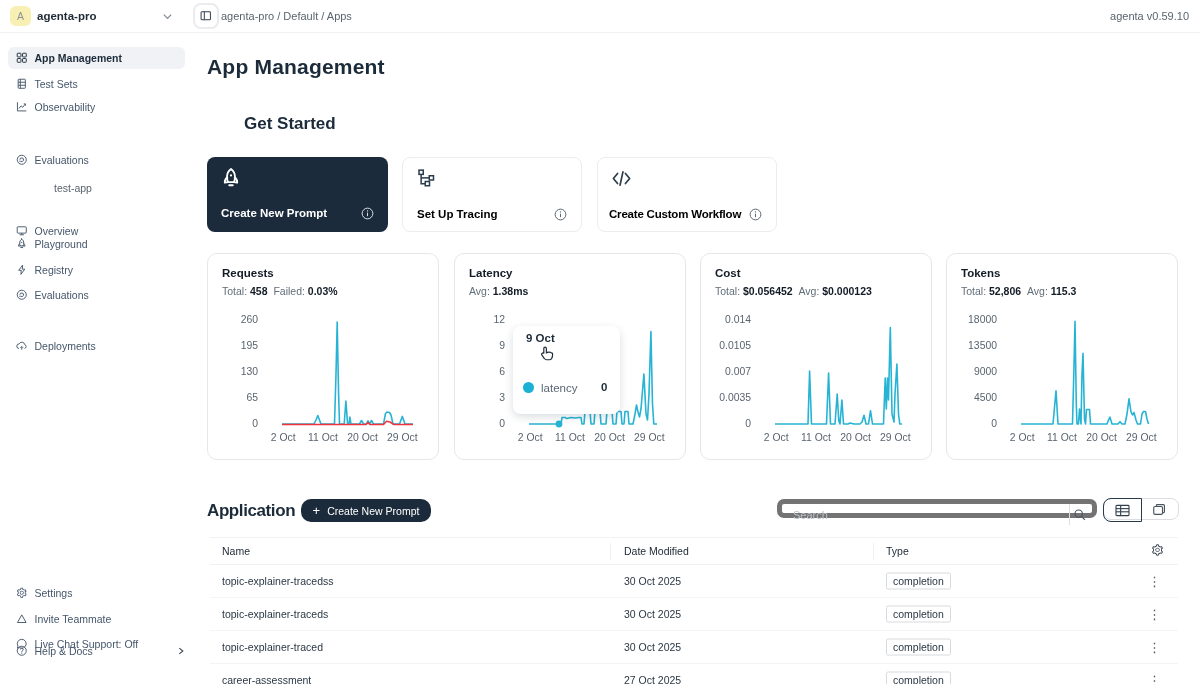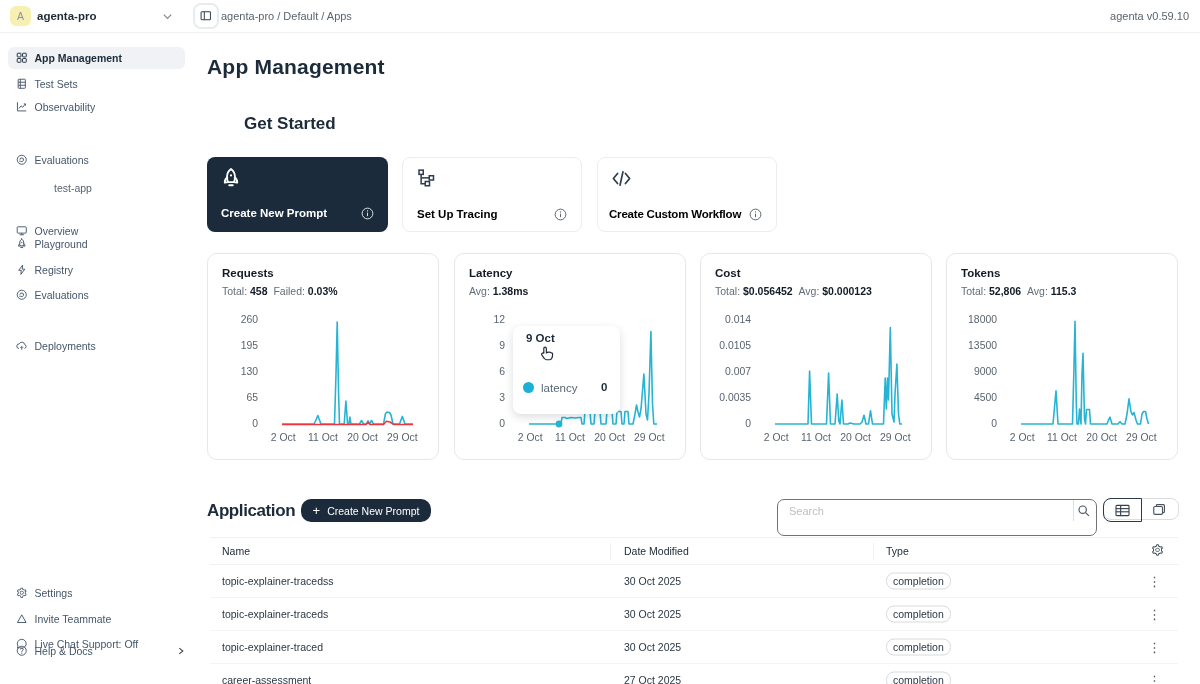--- a/index.html
+++ b/index.html
@@ -38,42 +38,42 @@
 .mcard { position:absolute; top:253px; width:232px; height:207px; background:#fff;
   border:1px solid #e4e8eb; border-radius:10px; }
 .mcard .mt { position:absolute; left:14px; top:13px; font-size:11.5px; font-weight:bold; color:#121b26; }
 .mcard .ms { position:absolute; left:14px; top:31px; font-size:10.5px; color:#626d78; }
 .mcard .ms b { color:#121b26; }
 .mcard svg.chart { position:absolute; left:0; top:0; }
 
 h2.app { position:absolute; left:207px; top:501px; font-size:17px; font-weight:bold; letter-spacing:-0.4px; color:#1c2b3a; }
 #newprompt { position:absolute; left:301px; top:499px; width:130px; height:23px; background:#1b2b3b;
   border-radius:10px; color:#fff; font-size:10.5px; display:flex; align-items:center; justify-content:center; gap:7px; }
-#search { position:absolute; left:777px; top:499px; width:320px; height:37px;
-  border:1px solid #737373; border-radius:7px; background:#fff; }
+#search { position:absolute; left:777px; top:499px; width:320px; height:19px;
+  border:5px solid #737373; border-radius:7px; background:#fff; }
 #search .ph { position:absolute; left:11px; top:5px; font-size:11px; color:#b9c0c7; }
 #search .sep { position:absolute; right:22px; top:0; width:1px; height:21px; background:#dcdfe3; }
 #seg { position:absolute; left:1103px; top:498px; width:76px; height:22px;
   border:1px solid #dadde1; border-radius:8px; background:#fff; }
 #seg .c1 { position:absolute; left:-1px; top:-1px; width:39px; height:24px;
   border:1.5px solid #2a3a4a; border-radius:8px 0 0 8px;
   display:flex; align-items:center; justify-content:center; }
 #seg .c2 { position:absolute; right:0; top:0; width:38px; height:22px;
   display:flex; align-items:center; justify-content:center; }
 
 #tbl { position:absolute; left:210px; top:537px; width:968px; border-top:1px solid #f0f1f3; }
 #tbl .hrow { position:relative; height:27px; border-bottom:1px solid #eef0f2; }
 #tbl .row { position:relative; height:33px; border-bottom:1px solid #f2f4f5; font-size:10.5px; color:#2a3744; }
 #tbl .hrow { font-size:10.5px; color:#222d38; font-weight:normal; }
 .c-name { position:absolute; left:12px; top:50%; transform:translateY(-50%); }
 .c-date { position:absolute; left:414px; top:50%; transform:translateY(-50%); }
 .c-type { position:absolute; left:676px; top:50%; transform:translateY(-50%); }
 .c-end  { position:absolute; left:938px; top:50%; transform:translateY(-50%); }
 .vsep { position:absolute; top:5px; width:1px; height:17px; background:#eef0f2; }
-.tag { display:inline-block; border:1px solid #d7dadd; border-radius:8px; padding:1px 6px 2px;
+.tag { display:inline-block; border:1px solid #d7dadd; border-radius:2px; padding:1px 6px 2px;
   font-size:10.5px; color:#2a3744; background:#fff; }
 .dots { color:#4a5560; font-size:13px; letter-spacing:0; }
 </style>
 </head>
 <body>
 
 <div id="topbar">
  <div id="crumb">agenta-pro / Default / Apps</div>
  <div id="version">agenta v0.59.10</div>
 </div>

